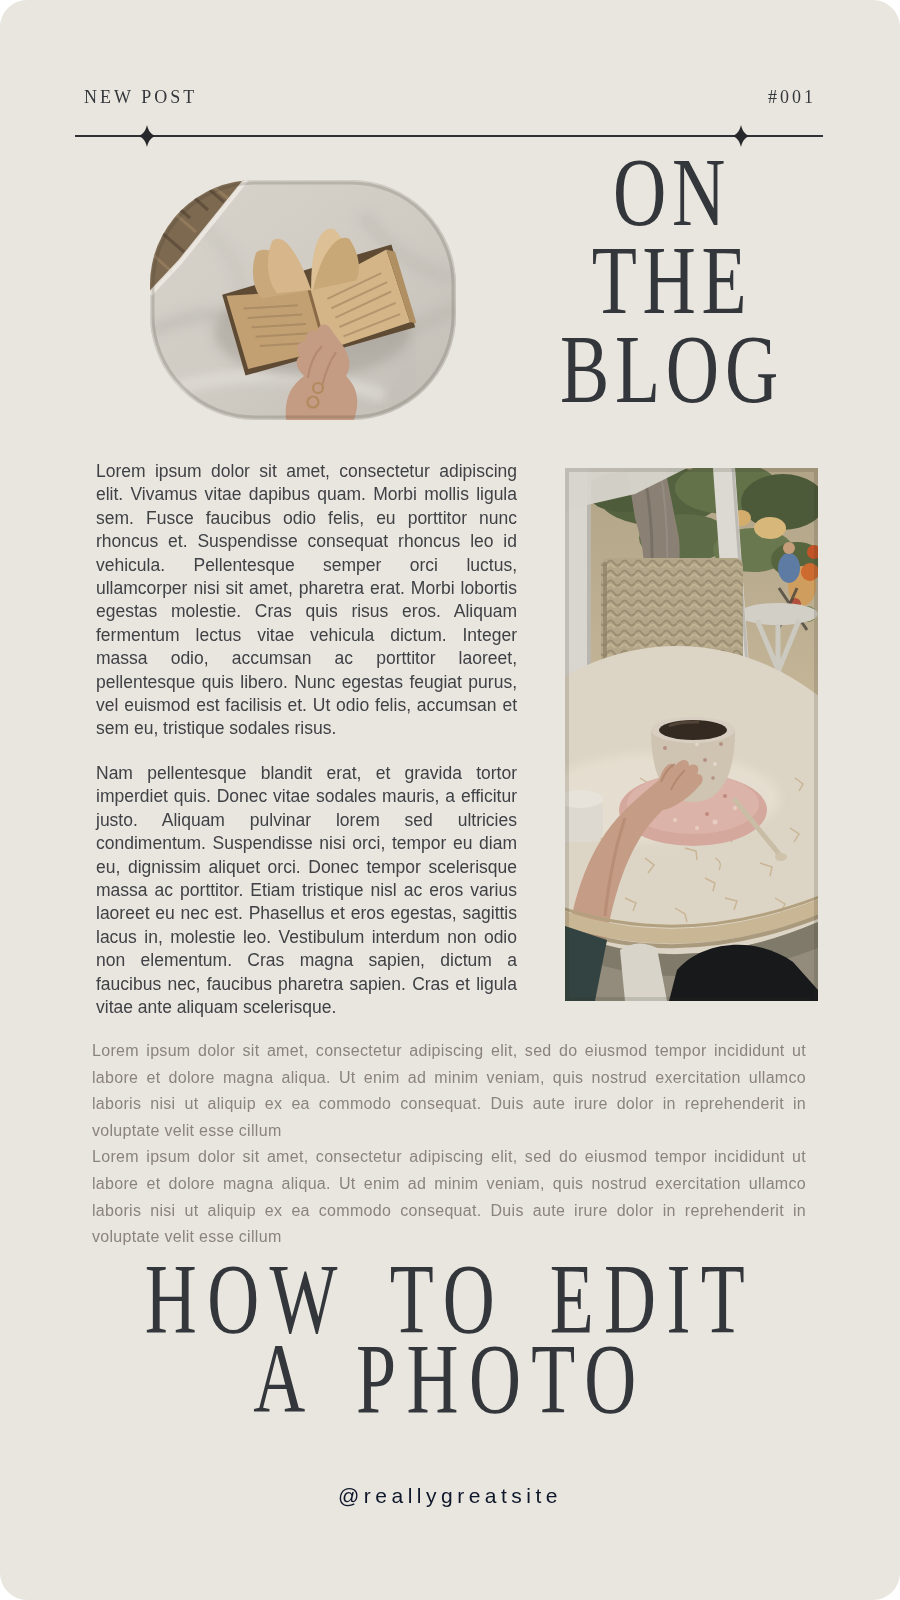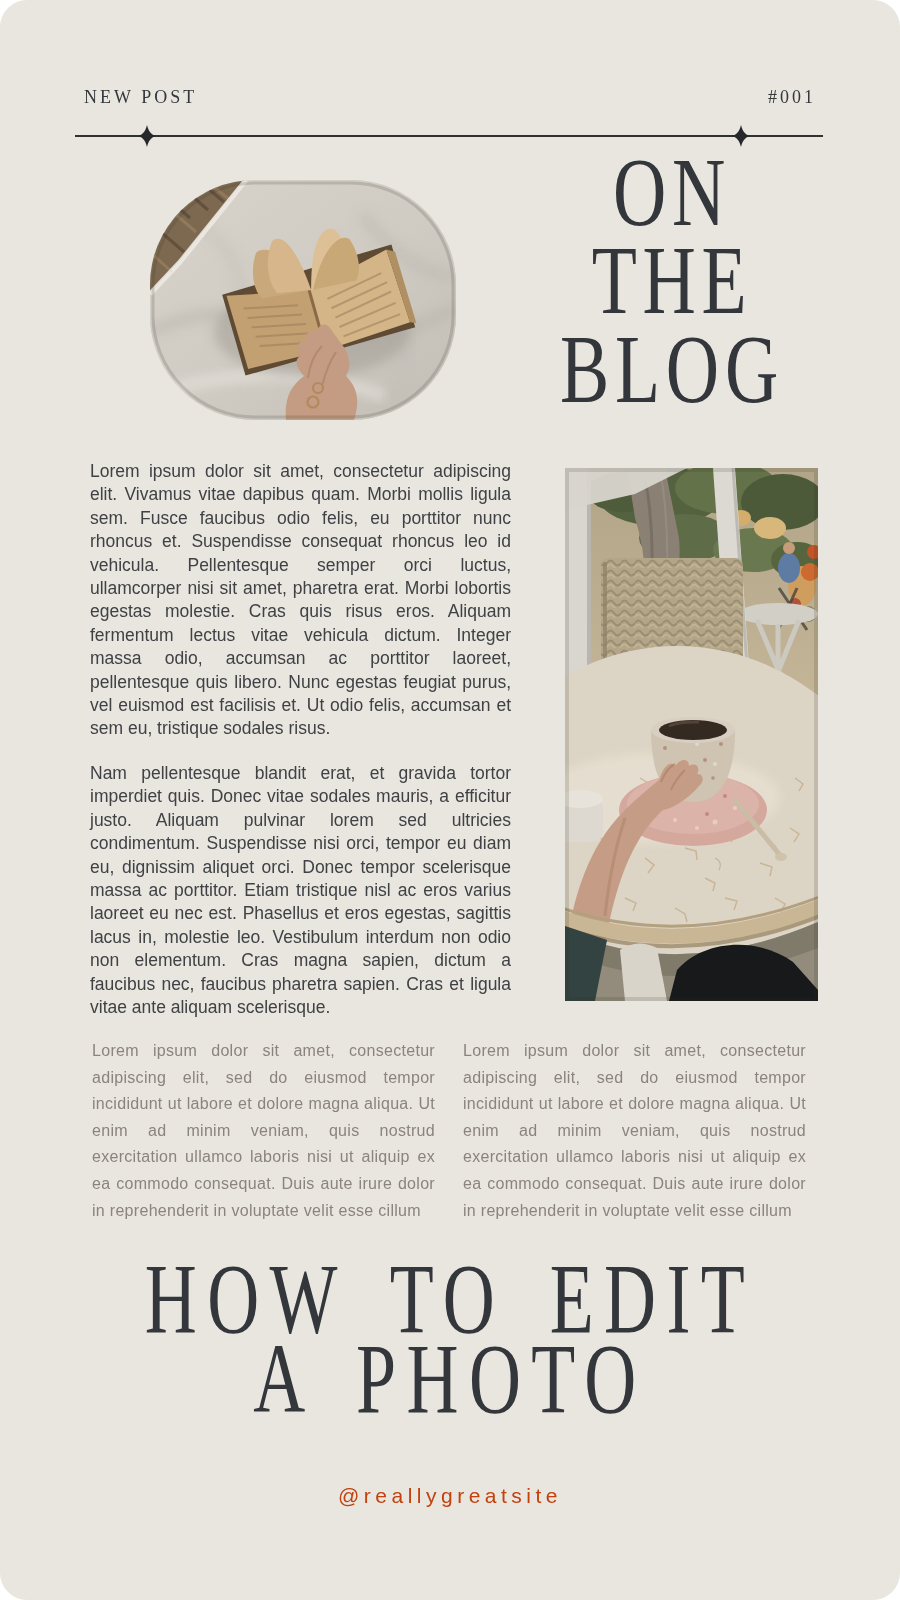--- a/index.html
+++ b/index.html
@@ -22,47 +22,47 @@
   }
   .book-photo svg{display:block;width:100%;height:100%;}
   .hero-title{
     position:absolute;left:516px;top:148px;width:312px;text-align:center;
     font-family:"Liberation Serif",serif;font-size:90px;line-height:82px;
     letter-spacing:7px;color:#33363a;font-weight:400;
     transform:scale(0.82,1.08);transform-origin:top center;white-space:nowrap;
   }
   
   .article{
-    position:absolute;left:90px;top:460px;width:421px;
+    position:absolute;left:96px;top:460px;width:421px;
     font-size:17.5px;line-height:23.4px;text-align:justify;color:#3f4145;
   }
   .article p{margin:0 0 21px 0;}
   .coffee-photo{
     position:absolute;left:565px;top:468px;width:253px;height:533px;
     overflow:hidden;background:#c8b99b;
   }
   .coffee-photo svg{display:block;width:100%;height:100%;}
   
   .columns{
     position:absolute;left:92px;top:1038px;width:714px;
-    display:grid;grid-template-columns:1fr 1fr;column-gap:28px;
+    display:grid;grid-template-columns:1fr;column-gap:28px;
     font-size:16px;line-height:26.6px;letter-spacing:.3px;
     text-align:justify;color:#8b837d;
   }
   .columns p{margin:0;}
   
   .footer-title{
     position:absolute;left:0;right:0;top:1258px;text-align:center;
     font-family:"Liberation Serif",serif;font-size:90px;line-height:73px;
     letter-spacing:13px;word-spacing:20px;color:#33363a;
     transform:scale(0.8,1.1);transform-origin:top center;white-space:nowrap;
   }
   .handle{
     position:absolute;left:0;right:0;top:1484px;text-align:center;
-    font-size:21px;letter-spacing:4.5px;color:#c2410c;
+    font-size:21px;letter-spacing:4.5px;color:#0f172a;
   }
 </style>
 </head>
 <body>
 
 <div class="page">
 
   <div class="masthead">
     <span>NEW POST</span>
     <span>#001</span>

